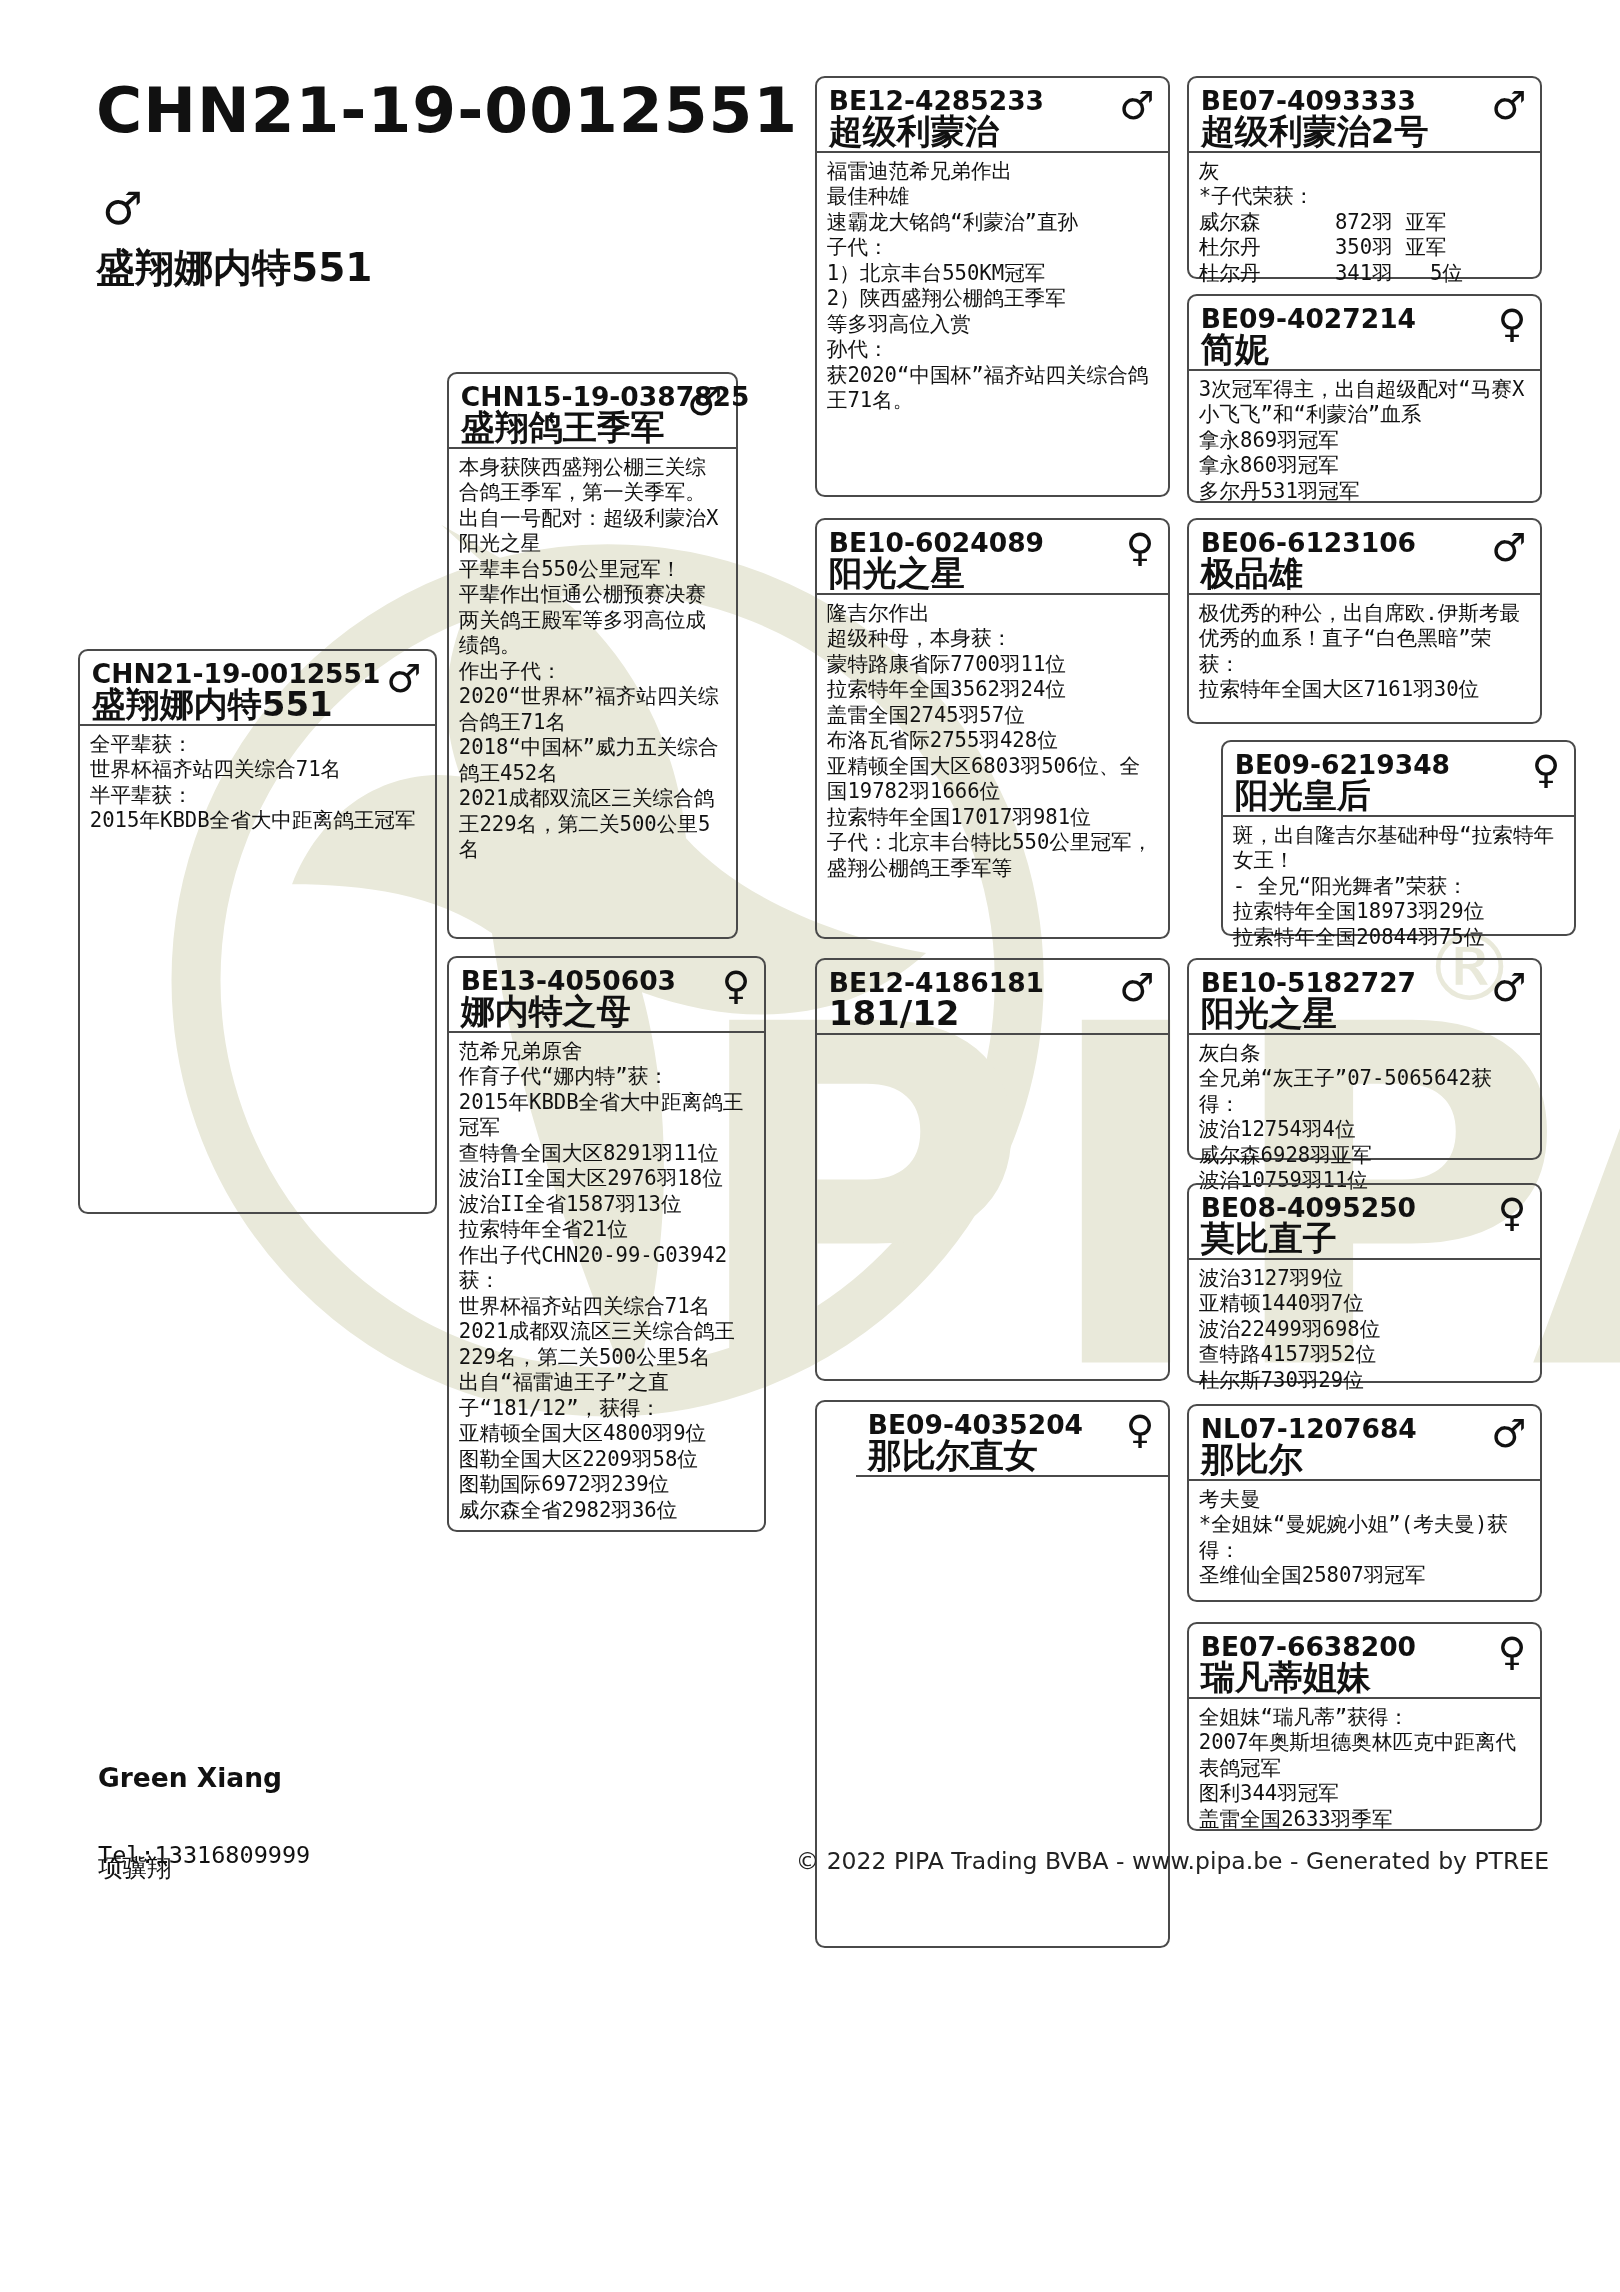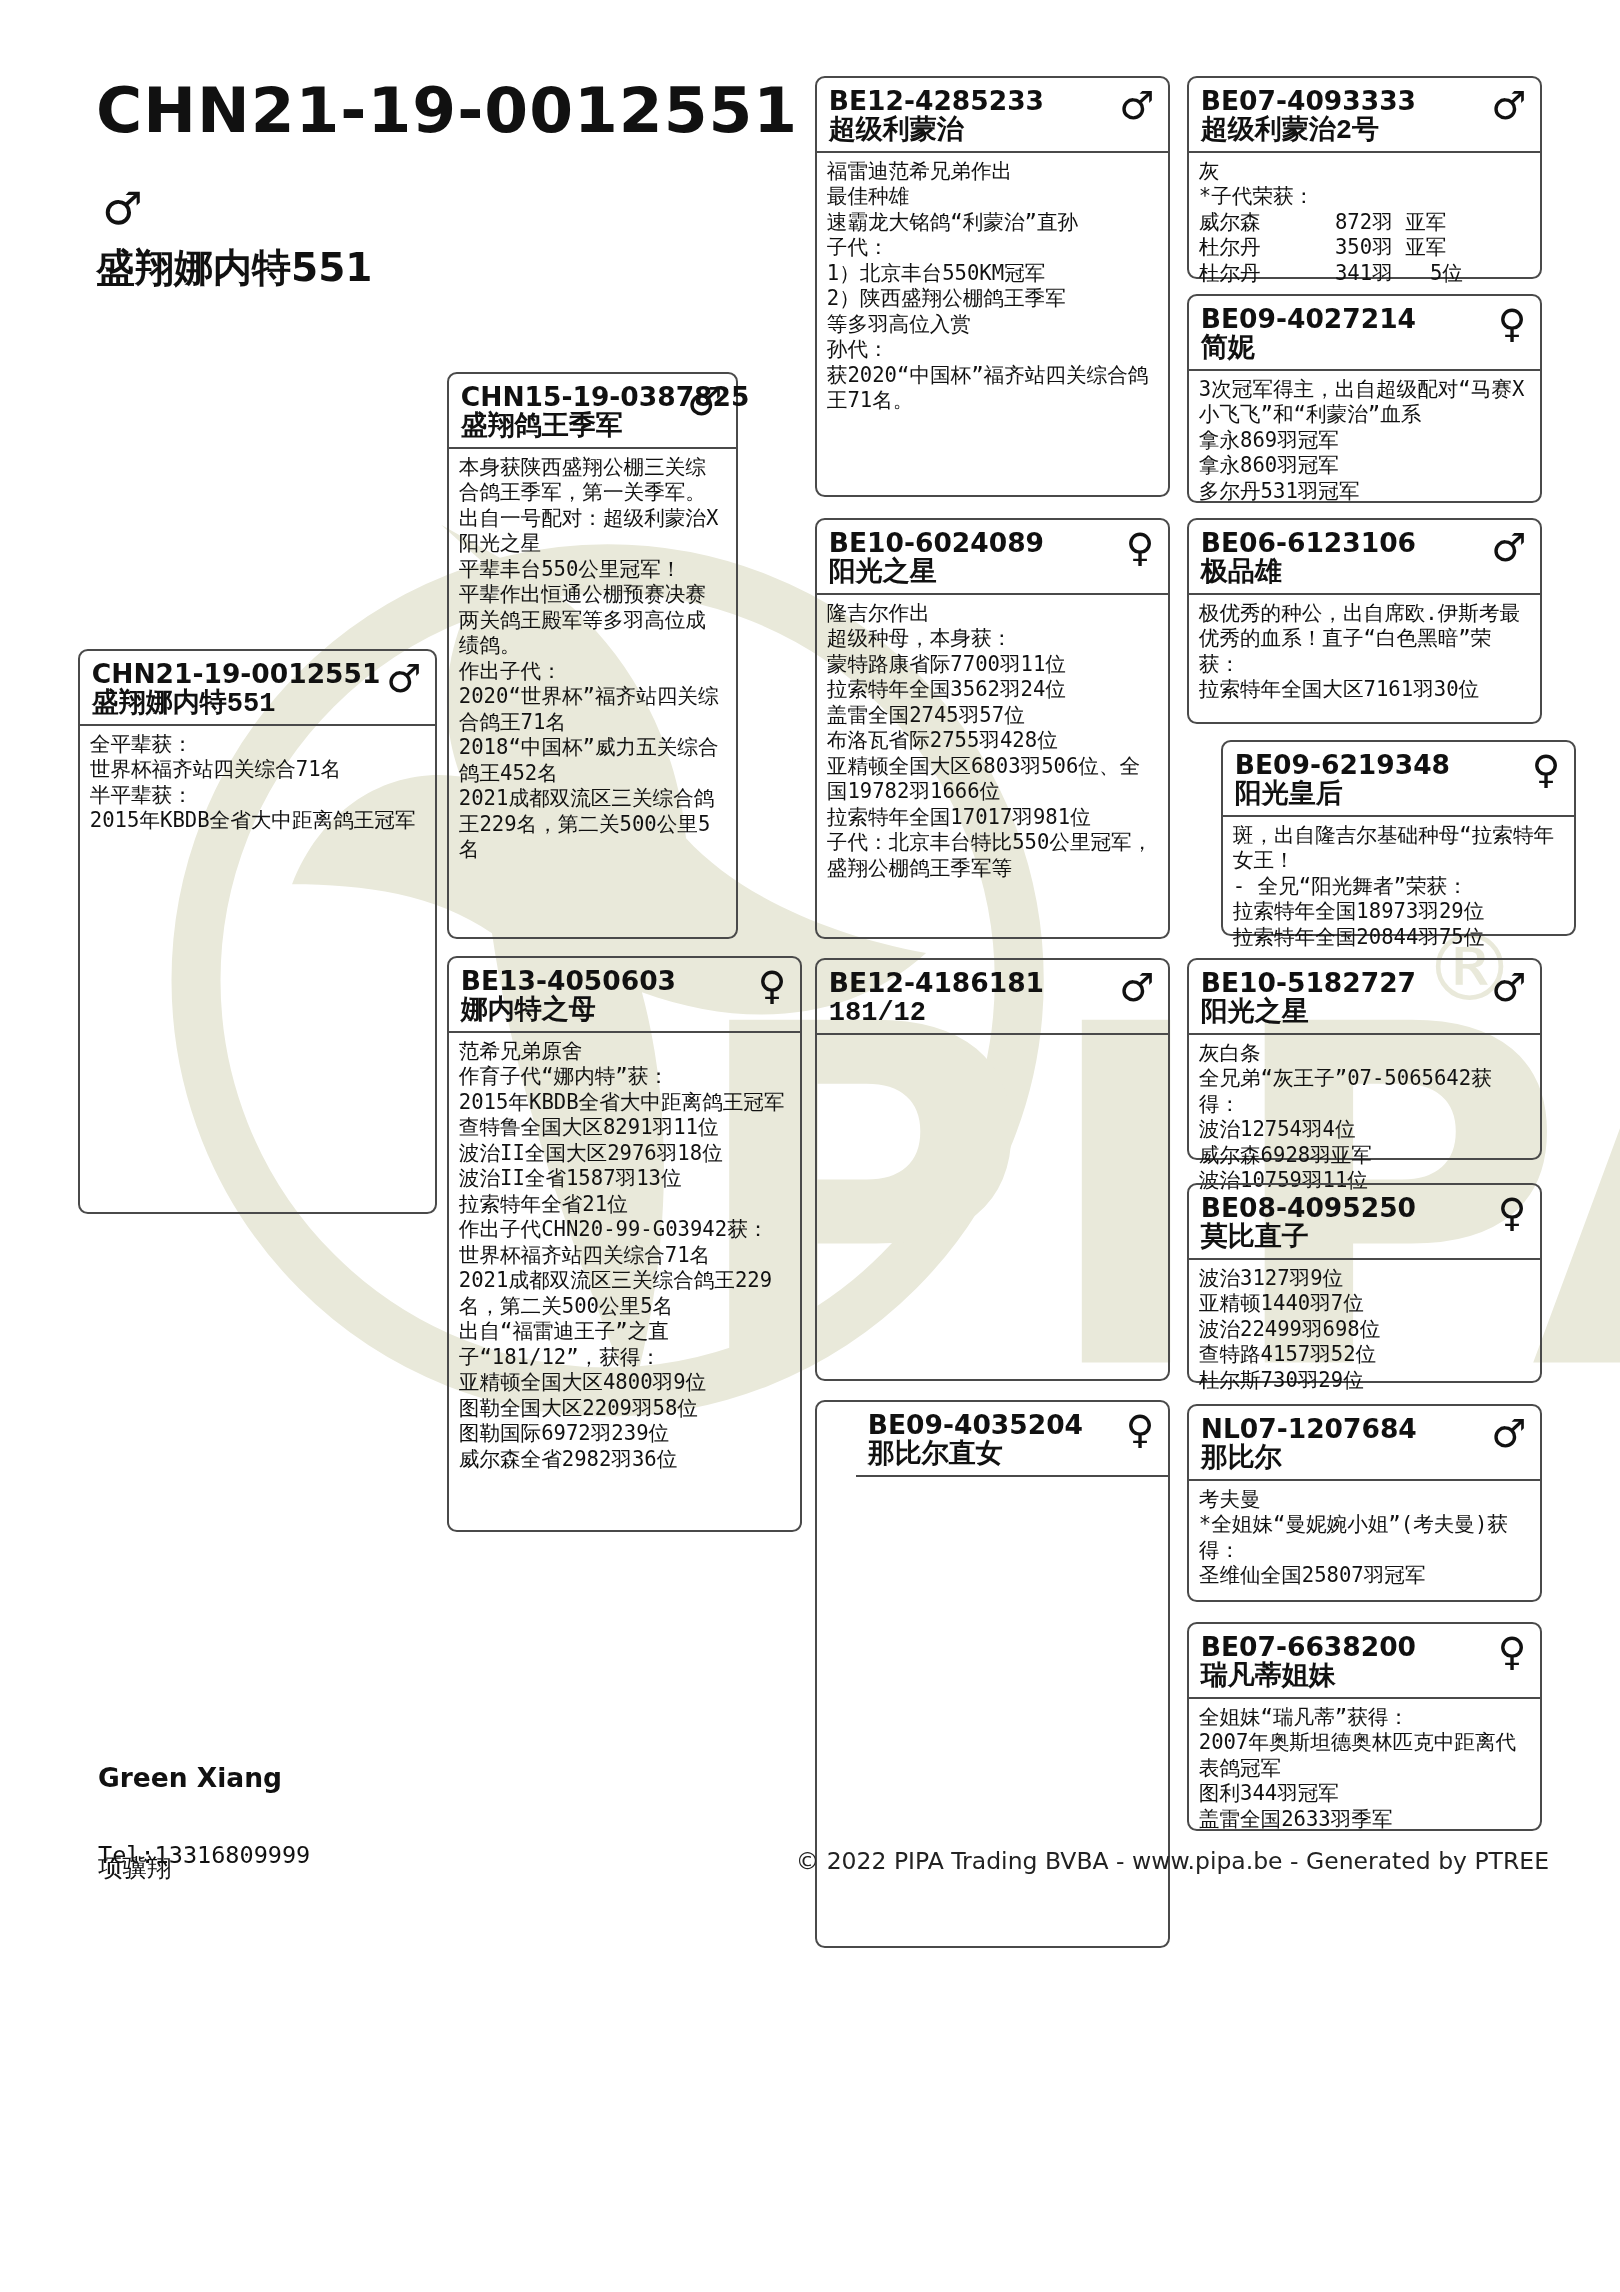--- a/index.html
+++ b/index.html
@@ -11,21 +11,21 @@
   .watermark{position:absolute;left:0;top:0;width:100%;height:100%;z-index:0;pointer-events:none;}
   .content{position:absolute;left:0;top:0;width:100%;height:100%;z-index:1;}
 
   .page-title{position:absolute;left:96px;top:74px;font-size:63px;font-weight:bold;letter-spacing:1px;}
   .title-sex{position:absolute;left:102px;top:182px;font-size:45px;font-weight:bold;}
   .page-name{position:absolute;left:96px;top:241px;font-size:39px;font-weight:bold;}
 
   .box{position:absolute;border:2.9px solid #4a4a4a;border-radius:9.8px;background:transparent;box-sizing:border-box;}
   .box-header{position:relative;padding:7.8px 59px 4.9px 11.8px;border-bottom:2.9px solid #4a4a4a;min-height:55px;}
   .ring{font-size:26.5px;font-weight:bold;line-height:30px;white-space:nowrap;}
-  .bird-name{font-size:27px;font-weight:bold;line-height:30px;white-space:nowrap;font-family:Liberation Mono, monospace;}
+  .bird-name{font-size:34px;font-weight:bold;line-height:30px;white-space:nowrap;}
   .sex{position:absolute;right:13.7px;top:7.8px;font-size:39px;font-weight:bold;line-height:39px;}
   .box-body{
     padding:5.9px 9.8px;font-family:"DejaVu Sans Mono","DejaVu Sans",sans-serif;
     font-size:20.6px;line-height:25.5px;white-space:pre-wrap;color:#111;
   }
 
   .footer-owner-en{position:absolute;left:98px;top:1762px;font-size:26.5px;font-weight:bold;}
   .footer-owner-cn{position:absolute;left:98px;top:1851px;font-size:24.5px;font-family:Liberation Mono, monospace;}
   .footer-tel{position:absolute;left:98px;top:1841px;font-size:23.5px;font-family:"DejaVu Sans Mono","Liberation Mono",monospace;}
   .footer-copyright{position:absolute;right:71px;top:1847px;font-size:23.5px;color:#222;}
@@ -77,21 +77,21 @@
       <div class="box-body">本身获陕西盛翔公棚三关综合鸽王季军，第一关季军。
 出自一号配对：超级利蒙治X阳光之星
 平辈丰台550公里冠军！
 平辈作出恒通公棚预赛决赛两关鸽王殿军等多羽高位成绩鸽。
 作出子代：
 2020“世界杯”福齐站四关综合鸽王71名
 2018“中国杯”威力五关综合鸽王452名
 2021成都双流区三关综合鸽王229名，第二关500公里5名</div>
     </div>
 
-    <div class="box" style="left:447px;top:956px;width:355px;height:576px;">
+    <div class="box" style="left:447px;top:956px;width:319px;height:576px;">
       <div class="box-header">
         <div class="ring">BE13-4050603</div>
         <div class="bird-name">娜内特之母</div>
         <div class="sex">♀</div>
       </div>
       <div class="box-body">范希兄弟原舍
 作育子代“娜内特”获：
 2015年KBDB全省大中距离鸽王冠军
 查特鲁全国大区8291羽11位
 波治II全国大区2976羽18位

